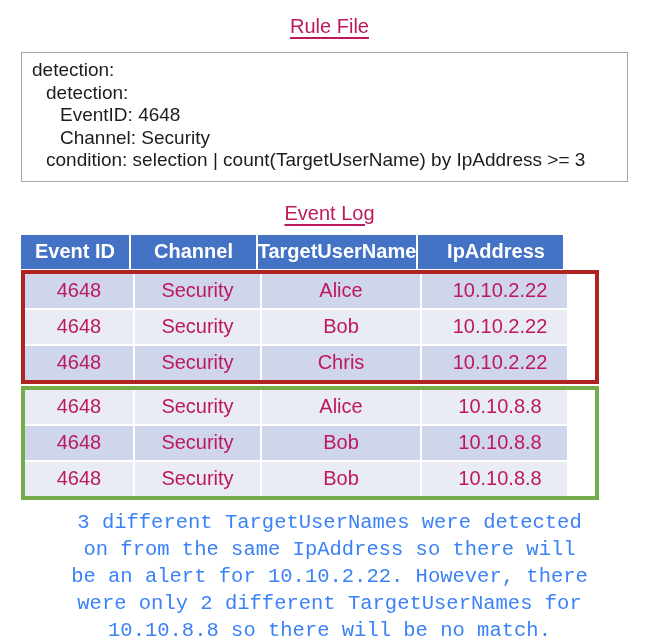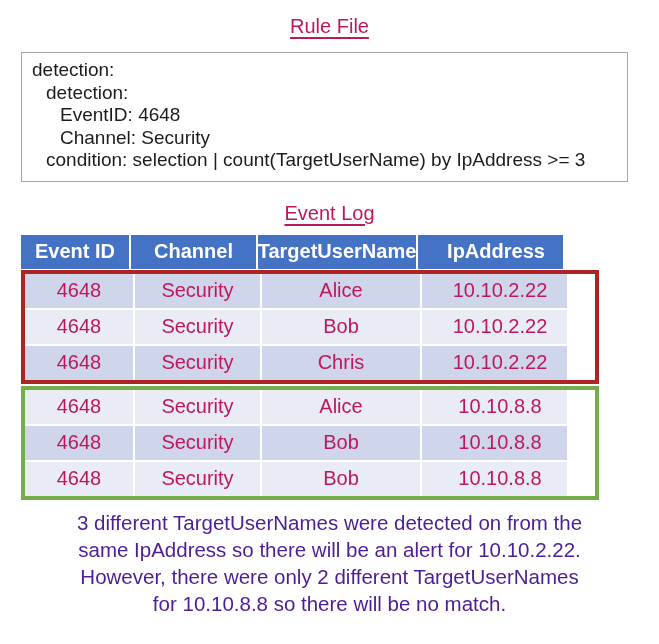--- a/index.html
+++ b/index.html
@@ -80,21 +80,22 @@
   .r-light .td { background: #e9ebf5; }
   .td { color: #be185d; }
 
   
   .caption {
     margin: 9px auto 16px;
     width: 524px;
     text-align: center;
     font-size: 20.5px;
     line-height: 27px;
-    color: #4c1d95;
+    color: #3b82f6;
+    font-family: Liberation Mono, monospace;
   }
 </style>
 </head>
 <body>
 
 <div class="page">
 
   <div class="section-title title-rule">Rule File</div>
 
   <div class="rule-box">

